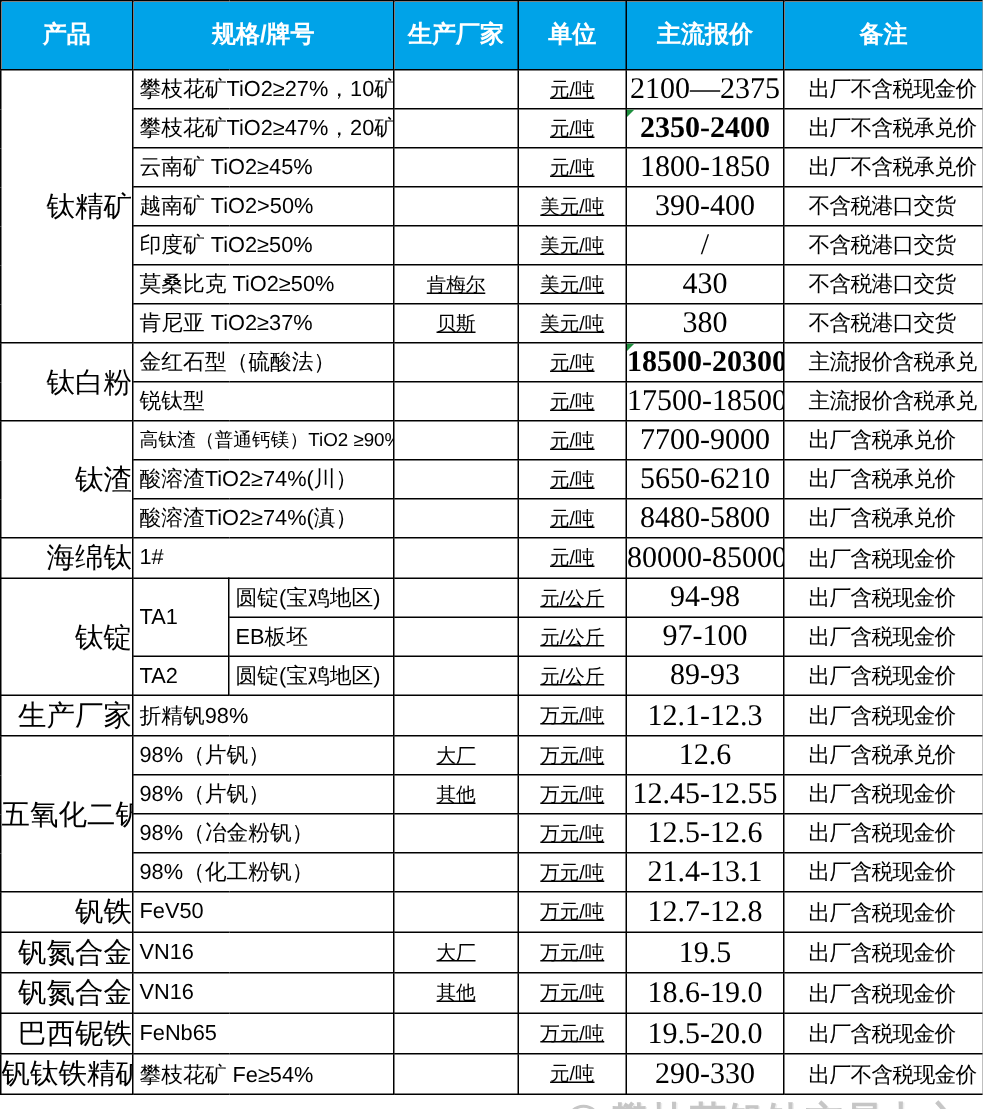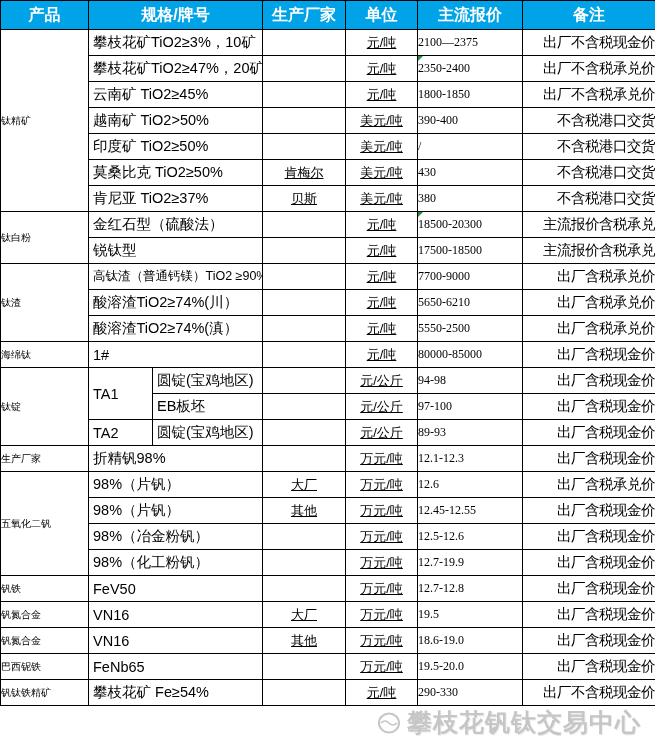--- a/index.html
+++ b/index.html
@@ -21,56 +21,56 @@
     width:655px;
     border-collapse:collapse;
     table-layout:fixed;
   }
   th,td{
     border:1px solid var(--border);
     overflow:hidden;
     white-space:nowrap;
     padding:0;
   }
-  thead tr{height:29px;}
+  thead tr{height:46px;}
   tbody tr{height:26px;}
   thead th{
     background:var(--header-bg);
     color:var(--header-text);
     font-weight:bold;
     font-size:16px;
     text-align:center;
   }
   td.c-product{
-    text-align:left;
-    font-size:10px;
+    text-align:right;
+    font-size:19px;
   }
   td.c-spec{
     text-align:left;
     padding-left:4px;
     font-size:14.5px;
   }
   td.c-spec.small{font-size:12.5px;}
   td.c-maker,td.c-unit{
     text-align:center;
     font-size:13px;
     text-decoration:underline;
   }
   td.c-price{
+    text-align:center;
+    font-family:"Liberation Serif", serif;
+    font-size:20px;
+  }
+  td.c-note{
     text-align:left;
-    font-family:"Liberation Serif", serif;
-    font-size:12px;
-  }
-  td.c-note{
-    text-align:right;
-    padding-left:1px;
+    padding-left:16px;
     font-size:14.5px;
     letter-spacing:-0.5px;
   }
-  td.marker{position:relative;}
+  td.marker{position:relative;font-weight:bold;}
   td.marker::before{
     content:"";
     position:absolute;
     top:0;left:0;
     width:0;height:0;
     border-top:5px solid var(--marker);
     border-right:5px solid transparent;
   }
   .watermark{
     height:33px;
@@ -106,21 +106,21 @@
       <th colspan="2">规格/牌号</th>
       <th>生产厂家</th>
       <th>单位</th>
       <th>主流报价</th>
       <th>备注</th>
     </tr>
   </thead>
   <tbody>
       <tr>
         <td class="c-product" rowspan="7">钛精矿</td>
-        <td class="c-spec" colspan="2">攀枝花矿TiO2≥3%，10矿</td>
+        <td class="c-spec" colspan="2">攀枝花矿TiO2≥27%，10矿</td>
         <td class="c-maker"></td>
         <td class="c-unit">元/吨</td>
         <td class="c-price">2100—2375</td>
         <td class="c-note">出厂不含税现金价</td>
       </tr>
       <tr>
         <td class="c-spec" colspan="2">攀枝花矿TiO2≥47%，20矿</td>
         <td class="c-maker"></td>
         <td class="c-unit">元/吨</td>
         <td class="c-price marker">2350-2400</td>
@@ -188,21 +188,21 @@
         <td class="c-spec" colspan="2">酸溶渣TiO2≥74%(川）</td>
         <td class="c-maker"></td>
         <td class="c-unit">元/吨</td>
         <td class="c-price">5650-6210</td>
         <td class="c-note">出厂含税承兑价</td>
       </tr>
       <tr>
         <td class="c-spec" colspan="2">酸溶渣TiO2≥74%(滇）</td>
         <td class="c-maker"></td>
         <td class="c-unit">元/吨</td>
-        <td class="c-price">5550-2500</td>
+        <td class="c-price">8480-5800</td>
         <td class="c-note">出厂含税承兑价</td>
       </tr>
       <tr>
         <td class="c-product">海绵钛</td>
         <td class="c-spec" colspan="2">1#</td>
         <td class="c-maker"></td>
         <td class="c-unit">元/吨</td>
         <td class="c-price">80000-85000</td>
         <td class="c-note">出厂含税现金价</td>
       </tr>
@@ -257,21 +257,21 @@
         <td class="c-spec" colspan="2">98%（冶金粉钒）</td>
         <td class="c-maker"></td>
         <td class="c-unit">万元/吨</td>
         <td class="c-price">12.5-12.6</td>
         <td class="c-note">出厂含税现金价</td>
       </tr>
       <tr>
         <td class="c-spec" colspan="2">98%（化工粉钒）</td>
         <td class="c-maker"></td>
         <td class="c-unit">万元/吨</td>
-        <td class="c-price">12.7-19.9</td>
+        <td class="c-price">21.4-13.1</td>
         <td class="c-note">出厂含税现金价</td>
       </tr>
       <tr>
         <td class="c-product">钒铁</td>
         <td class="c-spec" colspan="2">FeV50</td>
         <td class="c-maker"></td>
         <td class="c-unit">万元/吨</td>
         <td class="c-price">12.7-12.8</td>
         <td class="c-note">出厂含税现金价</td>
       </tr>

